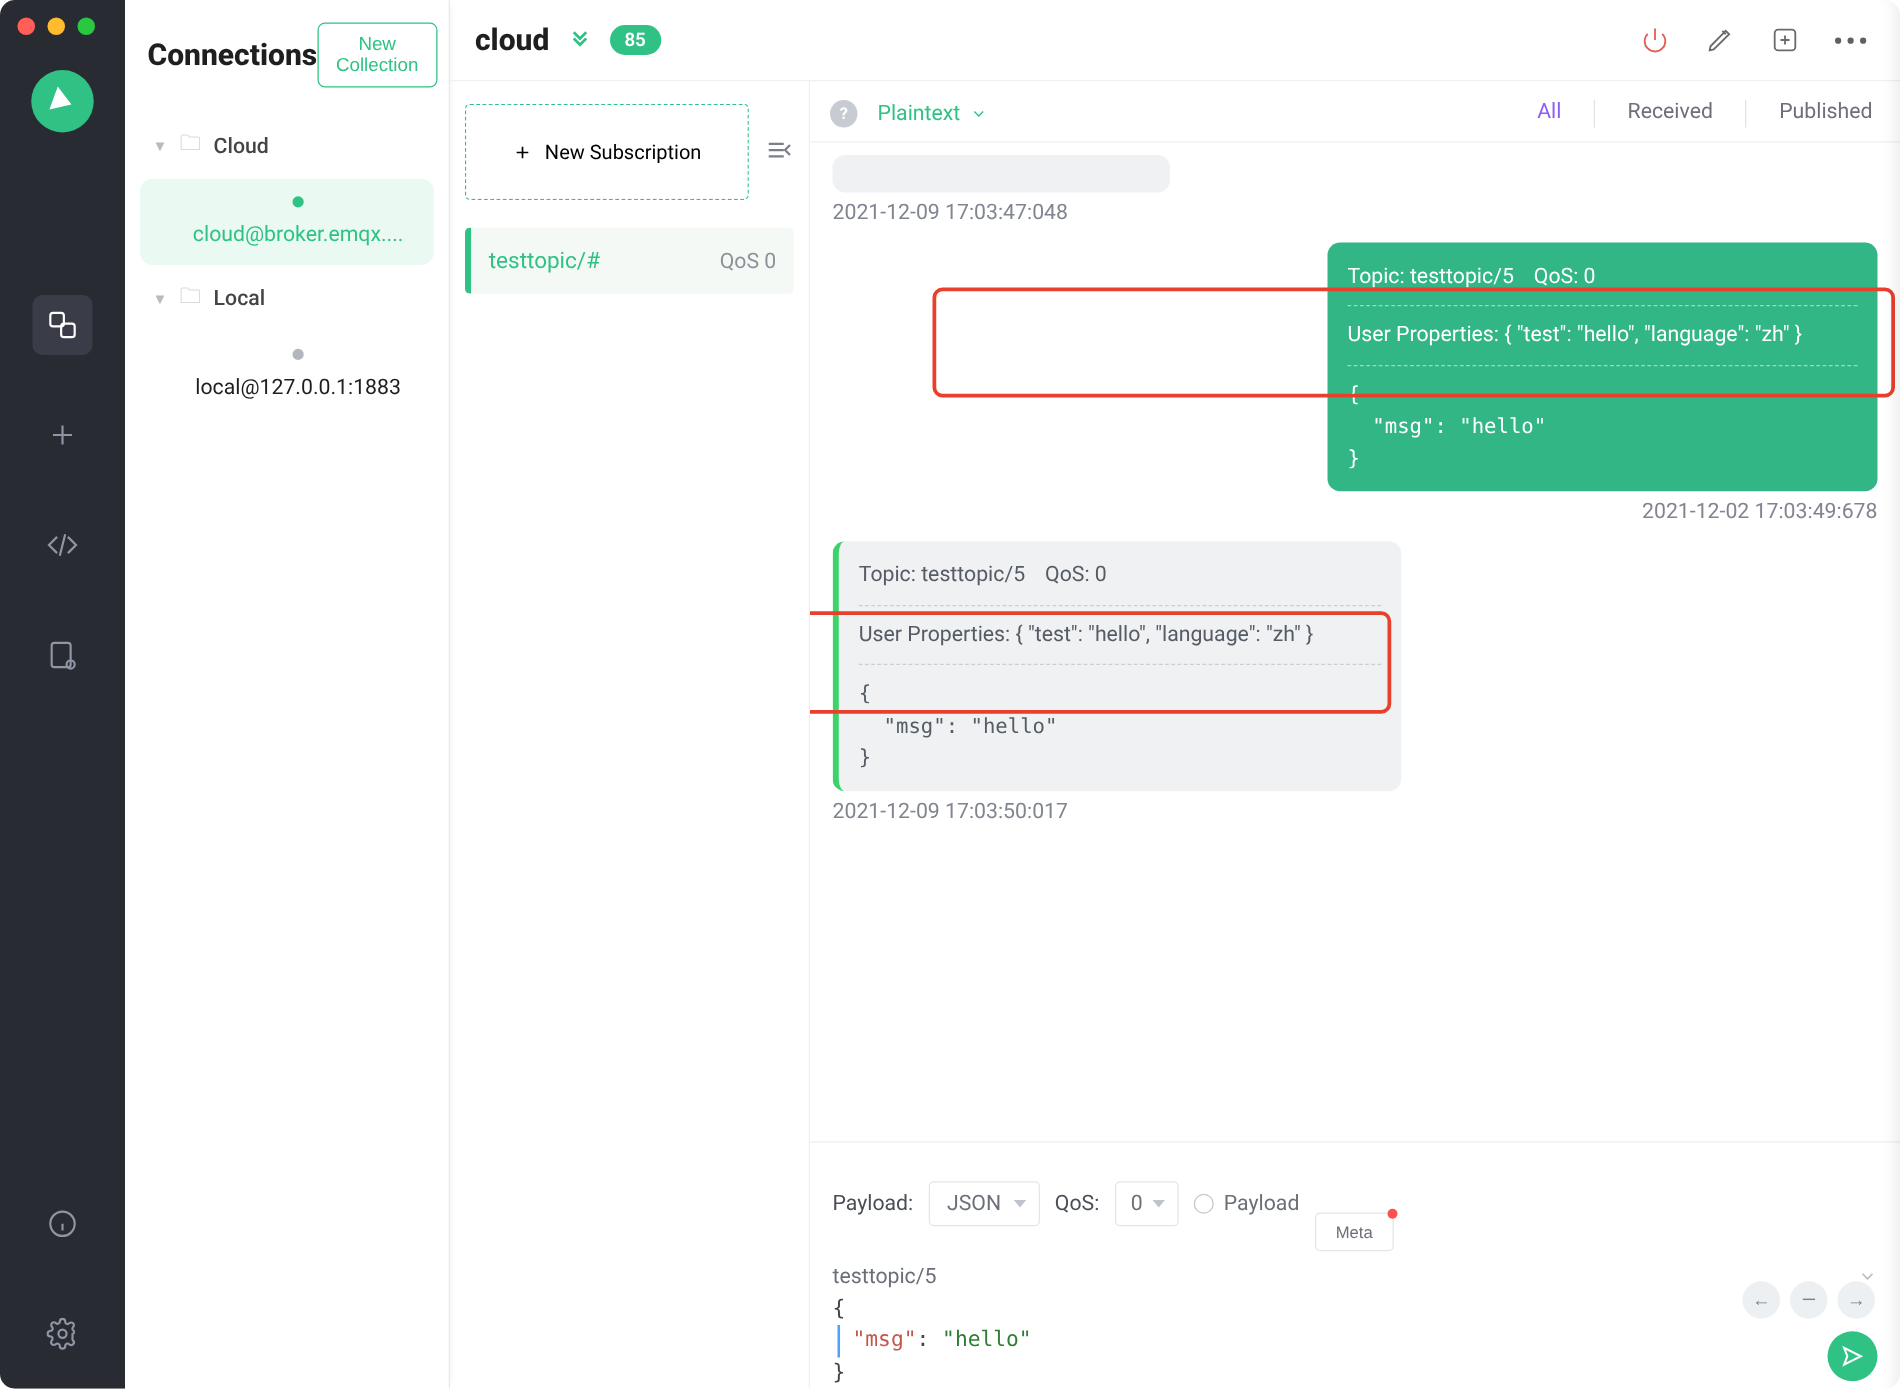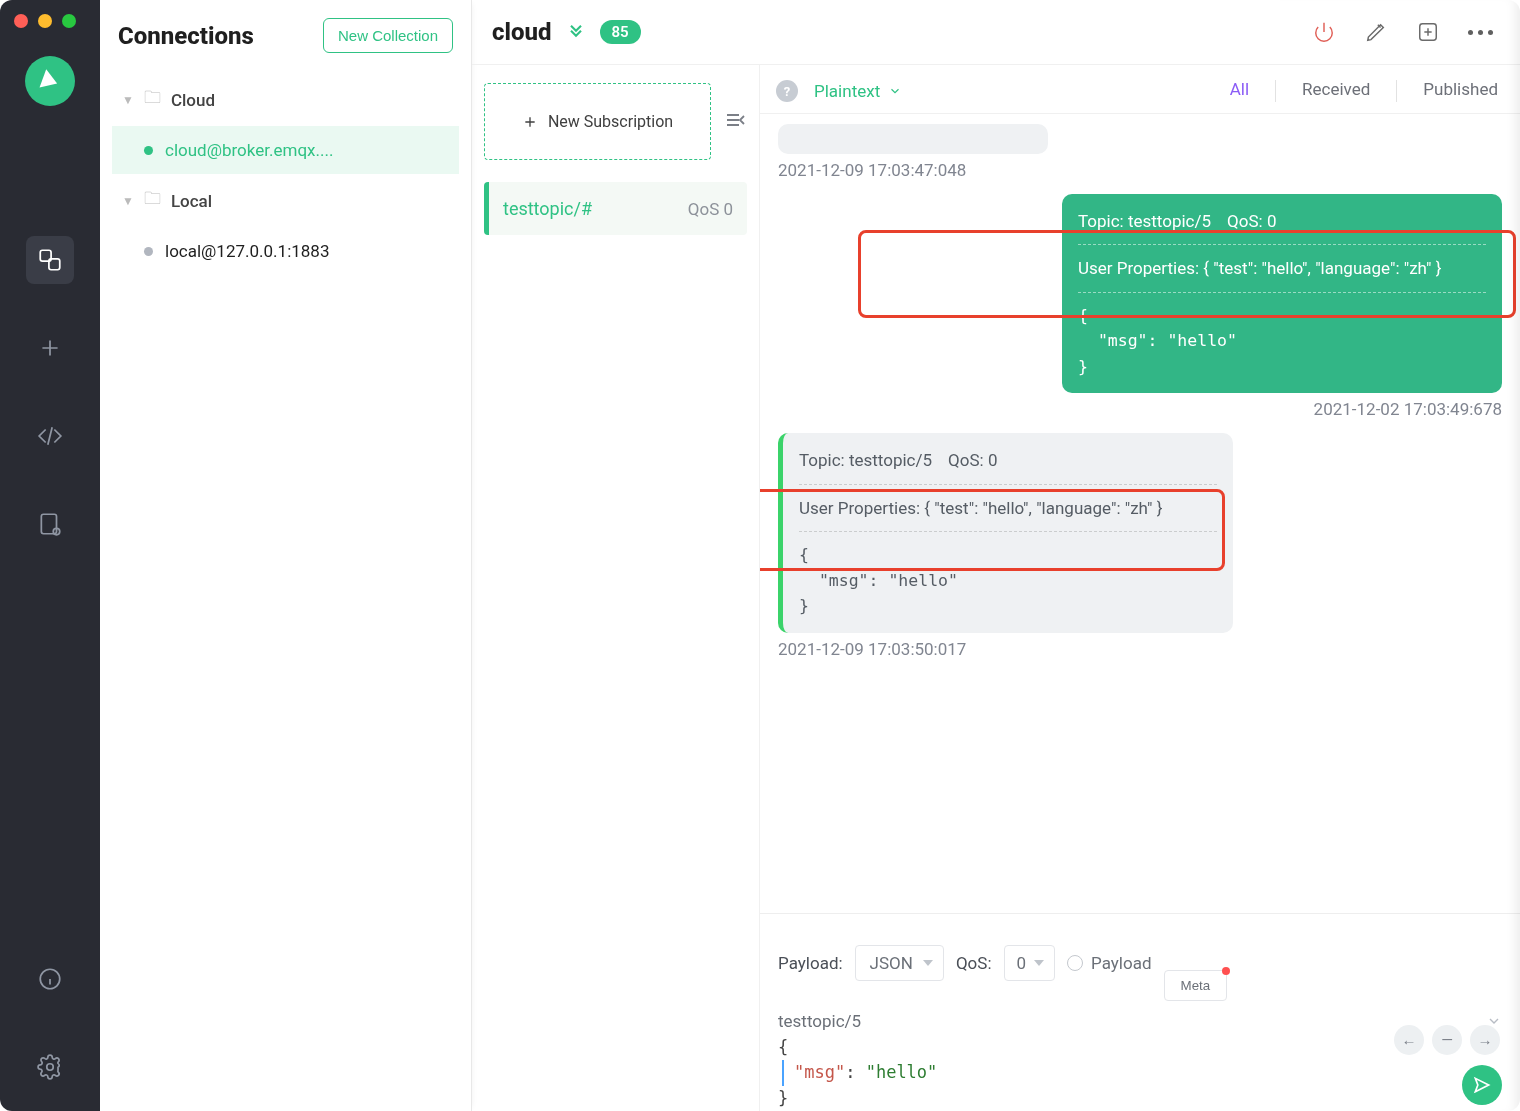--- a/index.html
+++ b/index.html
@@ -10,48 +10,48 @@
 
   .app { display:flex; height:100%; width:100%;}
   .rail { width:100px; background:#292b33; display:flex; flex-direction:column; align-items:center; padding-top:56px;}
   .rail-logo { width:50px; height:50px; border-radius:50%; background:#2fc284; display:flex; align-items:center; justify-content:center; margin-bottom:130px;}
   .rail-item { width:48px; height:48px; border-radius:8px; display:flex; align-items:center; justify-content:center; color:#8f96a3; margin-bottom:40px; cursor:pointer;}
   .rail-item.active { background:#3a3d47; color:#fff;}
   .rail-spacer { flex:1;}
   .rail svg { width:26px; height:26px; stroke:currentColor; fill:none; stroke-width:1.6;}
   .rail-logo svg { stroke:#fff; fill:#fff;}
 
-  .conn-panel { width:372px; border-right:1px solid #e8e8e8; padding:18px 12px 0 12px; box-shadow:4px 0 6px -4px rgba(0,0,0,0.06);}
+  .conn-panel { width:260px; border-right:1px solid #e8e8e8; padding:18px 12px 0 12px; box-shadow:4px 0 6px -4px rgba(0,0,0,0.06);}
   .conn-head { display:flex; justify-content:space-between; align-items:center; margin-bottom:20px; padding:0 6px;}
   .conn-title { font-size:24px; font-weight:800;}
   .new-coll { border:1.5px solid #2fc284; color:#2fc284; background:#fff; border-radius:6px; padding:8px 14px; font-size:15px; font-weight:500; cursor:pointer;}
   .tree-row { display:flex; align-items:center; gap:10px; padding:12px 10px; border-radius:8px; cursor:pointer; font-size:17px; color:#444;}
   .tree-row.group { font-weight:500; }
   .tree-row .caret { color:#bbb; font-size:12px;}
   .tree-row .folder { color:#bbb;}
-  .conn-item { display:flex; align-items:center; gap:12px; padding:14px 14px 14px 32px; border-radius:0; cursor:pointer; font-size:17px;}
+  .conn-item { display:flex; align-items:center; gap:12px; padding:14px 14px 14px 32px; border-radius:10px; cursor:pointer; font-size:17px;flex-direction:column;}
   .conn-item.active { background:#eaf9f2; color:#2fc284;}
   .dot { width:9px; height:9px; border-radius:50%; background:#b1b6bf; flex-shrink:0;}
   .dot.on { background:#2fc284;}
 
   .main { flex:1; display:flex; flex-direction:column; min-width:0;}
   .main-head { display:flex; align-items:center; padding:18px 26px 18px 20px; border-bottom:1px solid #f0f0f0;}
   .main-title { font-size:24px; font-weight:800; margin-right:14px;}
   .chev-down { color:#2fc284; margin-right:14px; cursor:pointer;}
   .pill { background:#2fc284; color:#fff; border-radius:14px; padding:3px 12px; font-size:15px; font-weight:600;}
   .head-spacer { flex:1;}
   .head-icon { width:28px; height:28px; display:flex; align-items:center; justify-content:center; color:#6b6b6b; cursor:pointer; margin-left:24px;}
   .head-icon.danger { color:#e06058;}
   .head-icon svg{width:22px;height:22px;stroke:currentColor;fill:none;stroke-width:1.6;}
   .dots{display:flex; gap:5px;} .dots i{width:5px;height:5px;border-radius:50%;background:#606060;display:block;}
 
   .body { flex:1; display:flex; min-height:0;}
   .subs { width:288px; padding:18px 12px; border-right:1px solid #f0f0f0;}
   .subs-top { display:flex; align-items:center; gap:12px;}
-  .new-sub { flex:1; border:1.5px dashed #2fc284; color:#404040; background:#fff; border-radius:4px; padding:28px 8px; font-size:16px; display:flex; align-items:center; justify-content:center; gap:10px; cursor:pointer;}
+  .new-sub { flex:1; border:1.5px dashed #2fc284; color:#000000; background:#fff; border-radius:4px; padding:28px 8px; font-size:16px; display:flex; align-items:center; justify-content:center; gap:10px; cursor:pointer;}
   .collapse-icon { color:#7b7f87; cursor:pointer;}
   .sub-card { margin-top:22px; background:#f4f9f5; border-radius:4px; padding:16px 14px; display:flex; align-items:center; border-left:5px solid #2fc284;}
   .sub-topic { color:#2fc284; font-size:18px; flex:1;}
   .sub-qos { color:#8d929a; font-size:17px;}
 
   .msgs { flex:1; display:flex; flex-direction:column; min-width:0;}
   .msgs-head { display:flex; align-items:center; padding:14px 22px 10px 16px; border-bottom:1px solid #f0f0f0;}
   .q-icon{width:22px;height:22px;border-radius:50%;background:#c7ccd3;color:#fff;display:flex;align-items:center;justify-content:center;font-size:13px;font-weight:700;margin-right:16px;}
   .plaintext-sel { color:#2fc284; font-size:17px; display:flex; align-items:center; gap:8px; cursor:pointer;}
   .tabs { margin-left:auto; display:flex; gap:26px; font-size:17px; color:#6d7078;}

